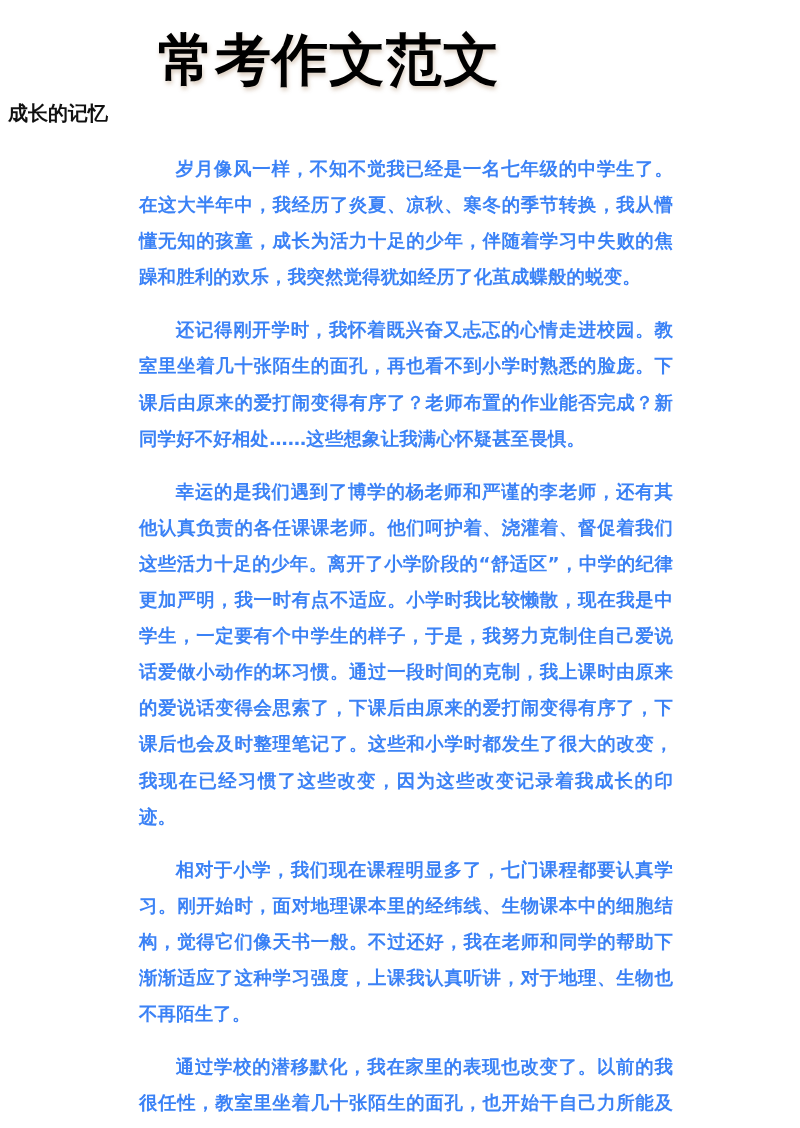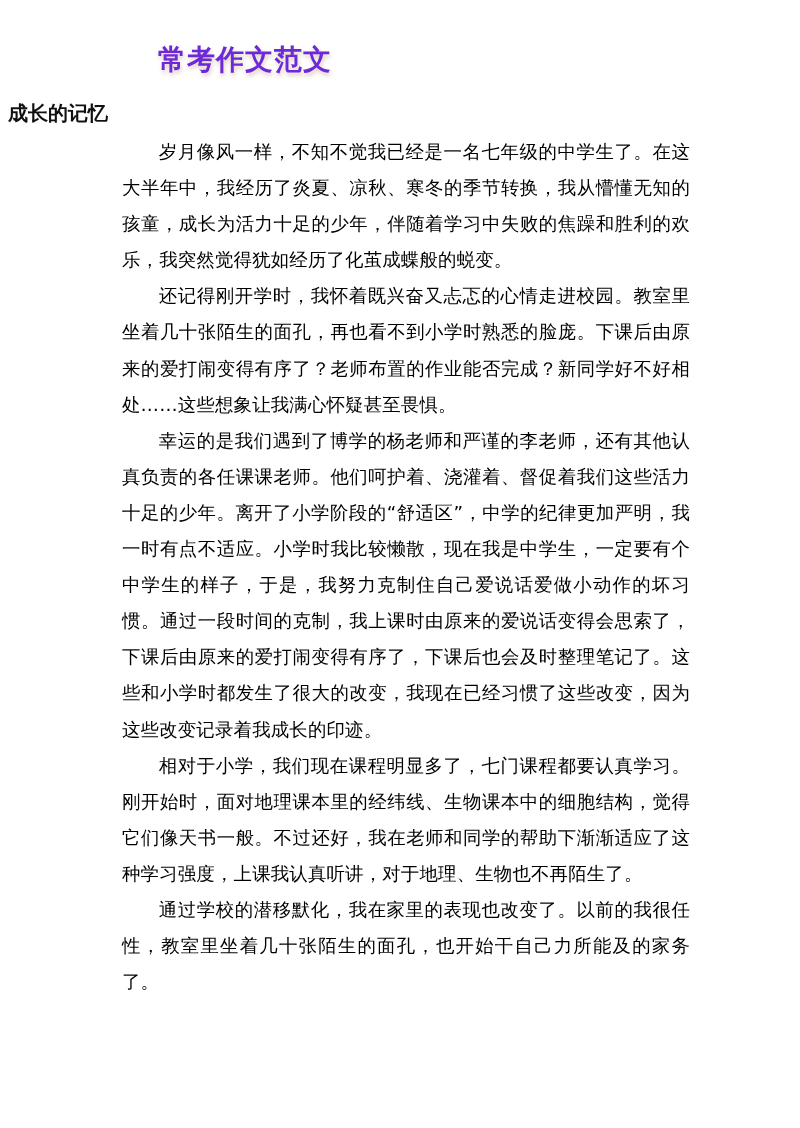--- a/index.html
+++ b/index.html
@@ -12,23 +12,23 @@
       height: 1128px;
       position: relative;
       overflow: hidden;
       font-family: "DejaVu Sans", "Liberation Sans", sans-serif;
       color: #1a1a1a;
     }
     .brand {
       position: absolute;
       left: 158px;
       top: 30px;
-      font-size: 28px;
+      font-size: 56px;
       font-weight: bold;
-      color: #6d28d9;
+      color: #000000;
       letter-spacing: 1px;
       text-shadow: 1px 3px 4px rgba(150, 110, 70, 0.35);
       line-height: 60px;
       white-space: nowrap;
     }
     .title {
       position: absolute;
       left: 0;
       width: 800px;
       top: 98px;
@@ -40,27 +40,28 @@
       padding-left: 8px;
       box-sizing: border-box;
     }
     .article {
       position: absolute;
       left: 122px;
       top: 134px;
       width: 568px;
     }
     .para {
-      margin: 0;
+      margin: 17px;
       font-size: 18.4px;
       line-height: 36.1px;
       text-indent: 2em;
       text-align: justify;
-      color: #000000;
+      color: #3b82f6;
       letter-spacing: 0.2px;
+      font-weight: bold;
     }
   </style>
 </head>
 <body>
 
 <div class="brand">常考作文范文</div>
 
 <div class="title">成长的记忆</div>
 
 <div class="article">

